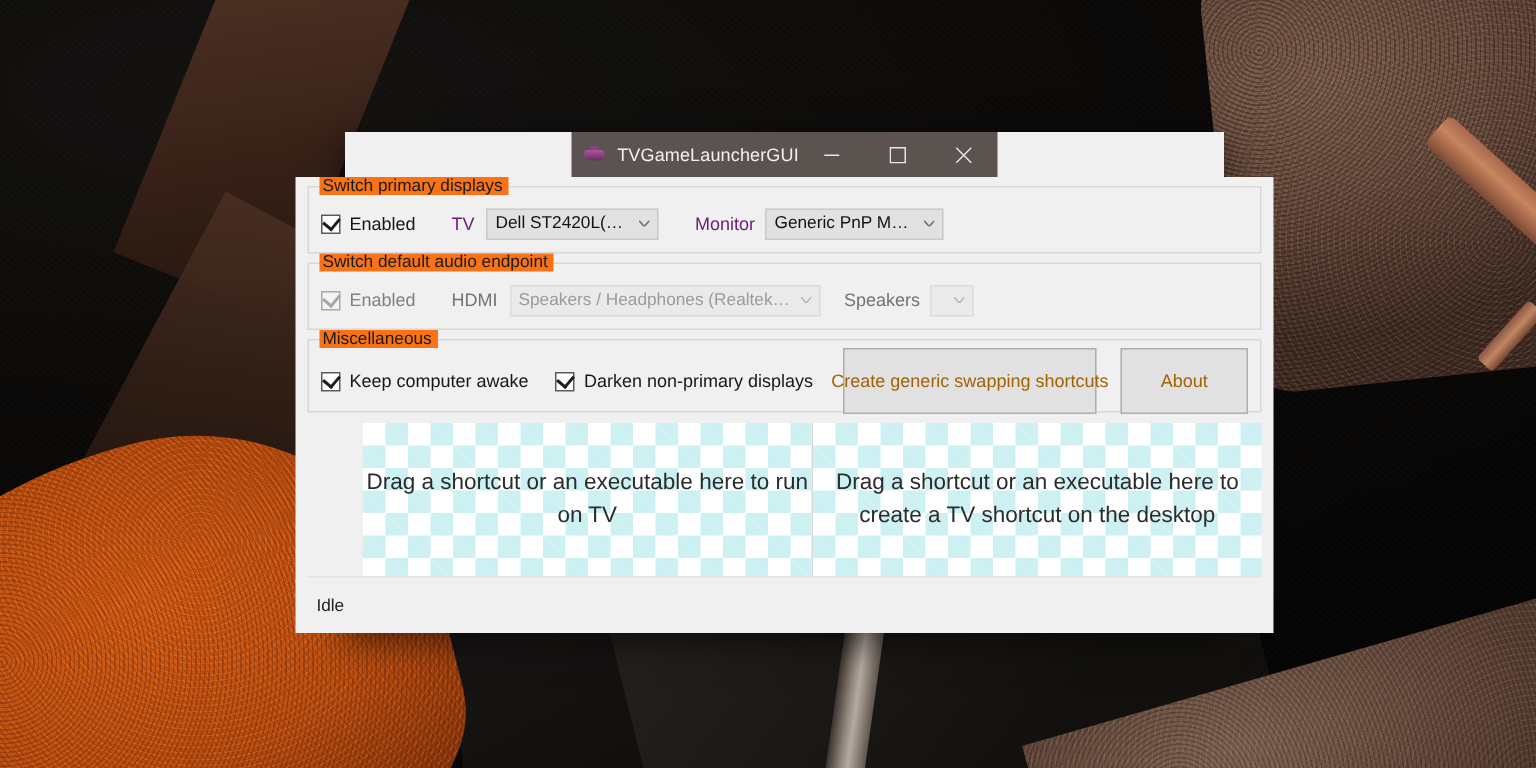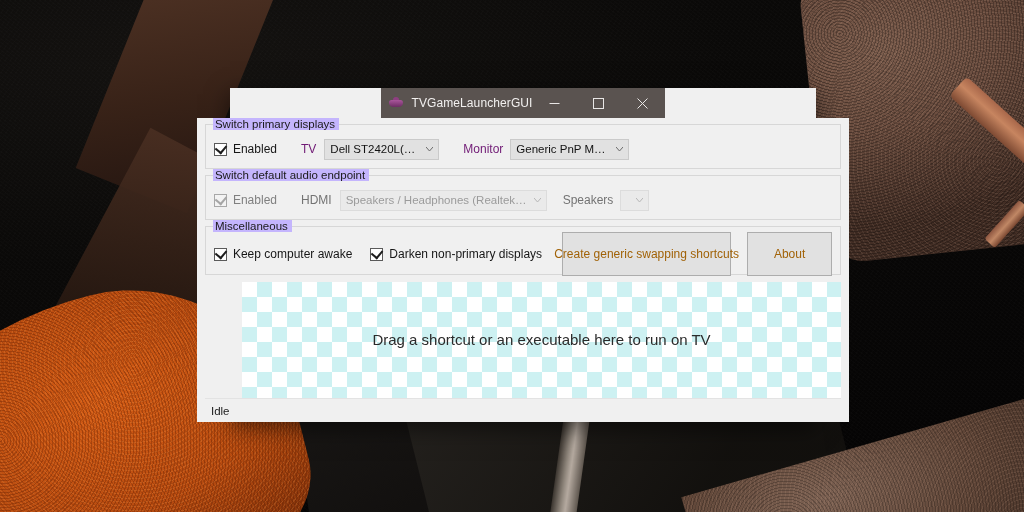--- a/index.html
+++ b/index.html
@@ -218,21 +218,21 @@
     position: relative;
     border: 1px solid #d7d7d7;
     margin-bottom: 6px;
     padding: 13px 8px 8px 8px;
     box-sizing: border-box;
   }
   .group-title {
     position: absolute;
     top: -7px;
     left: 7px;
-    background: #c4b5fd;
+    background: #f97316;
     padding: 0 4px 0 2px;
     font-size: 11.5px;
     color: #1a1a1a;
     white-space: nowrap;
   }
 
   .row {
     display: flex;
     align-items: center;
     height: 22px;
@@ -350,21 +350,21 @@
     font-size: 15px;
     color: #2b2b2b;
     text-align: center;
     line-height: 1.45;
     padding: 0 2px;
   }
 
   
   .statusbar {
     flex: 0 0 auto;
-    height: 24px;
+    height: 38px;
     background: #f0f0f0;
     border-top: 1px solid #e3e3e3;
     display: flex;
     align-items: center;
     padding-left: 6px;
     box-sizing: border-box;
   }
   .status-text {
     font-size: 11.5px;
     color: #1c1c1c;
@@ -511,20 +511,23 @@
           <div class="btn" style="width:85px; margin-left:16px;">
             <span>About</span>
           </div>
         </div>
       </div>
 
       <div class="dropzones">
         <div class="dropzone">
           <div class="dz-text">Drag a shortcut or an executable here to run on TV</div>
         </div>
+        <div class="dropzone">
+          <div class="dz-text">Drag a shortcut or an executable here to create a TV shortcut on the desktop</div>
+        </div>
       </div>
 
       <div class="statusbar">
         <span class="status-text">Idle</span>
       </div>
 
     </div>
   </div>
 </div>
 

